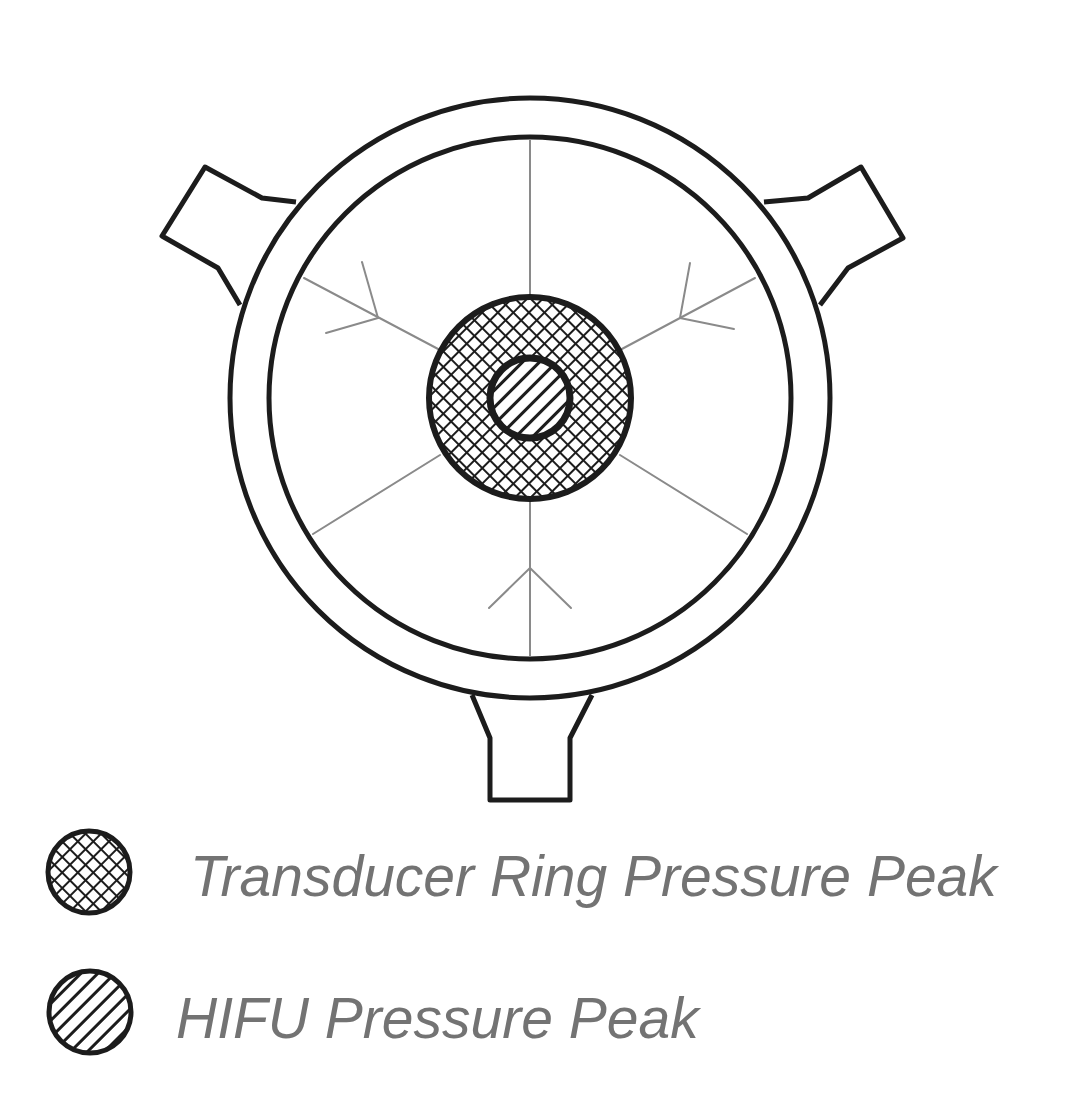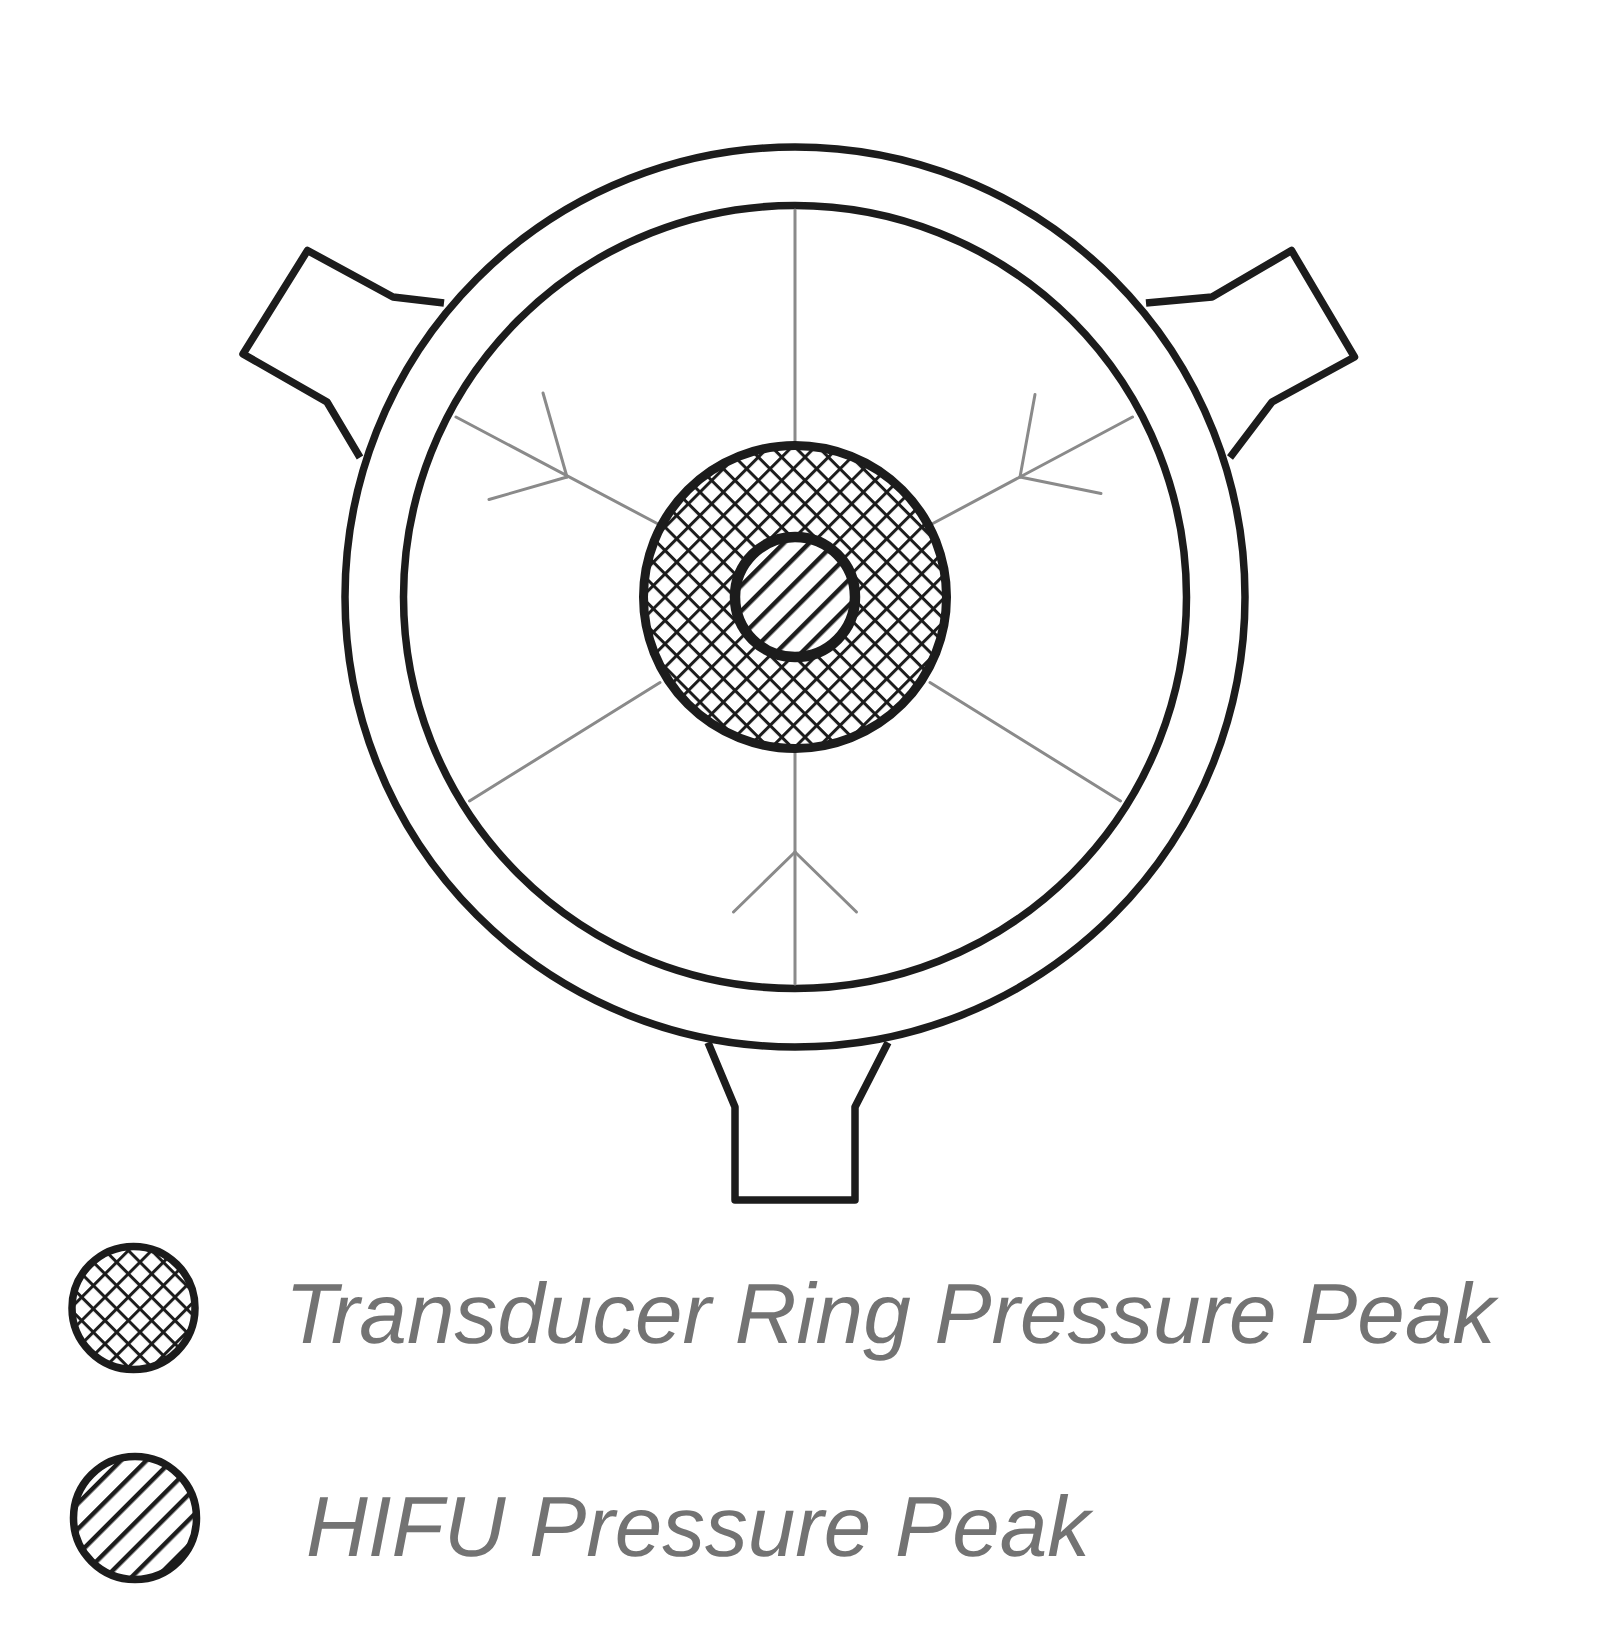--- a/index.html
+++ b/index.html
@@ -24,21 +24,21 @@
     .legend-label {
       position: absolute;
       font-family: "Liberation Sans", sans-serif;
       font-size: 57px;
       color: #737373;
       white-space: nowrap;
       line-height: 1;
       font-style: italic;
     }
     #legend-label-ring { left: 190px; top: 848px; }
-    #legend-label-hifu { left: 204px; top: 990px; }
+    #legend-label-hifu { left: 176px; top: 990px; }
   </style>
 </head>
 <body>
 
 <svg id="diagram" viewBox="0 0 1073 1101" xmlns="http://www.w3.org/2000/svg">
   <defs>
     <pattern id="crosshatch" patternUnits="userSpaceOnUse" width="11" height="11" patternTransform="rotate(45)">
       <rect width="11" height="11" fill="#ffffff"></rect>
       <line x1="0" y1="0" x2="0" y2="11" stroke="#1c1c1c" stroke-width="4"></line>
       <line x1="0" y1="0" x2="11" y2="0" stroke="#1c1c1c" stroke-width="4"></line>

